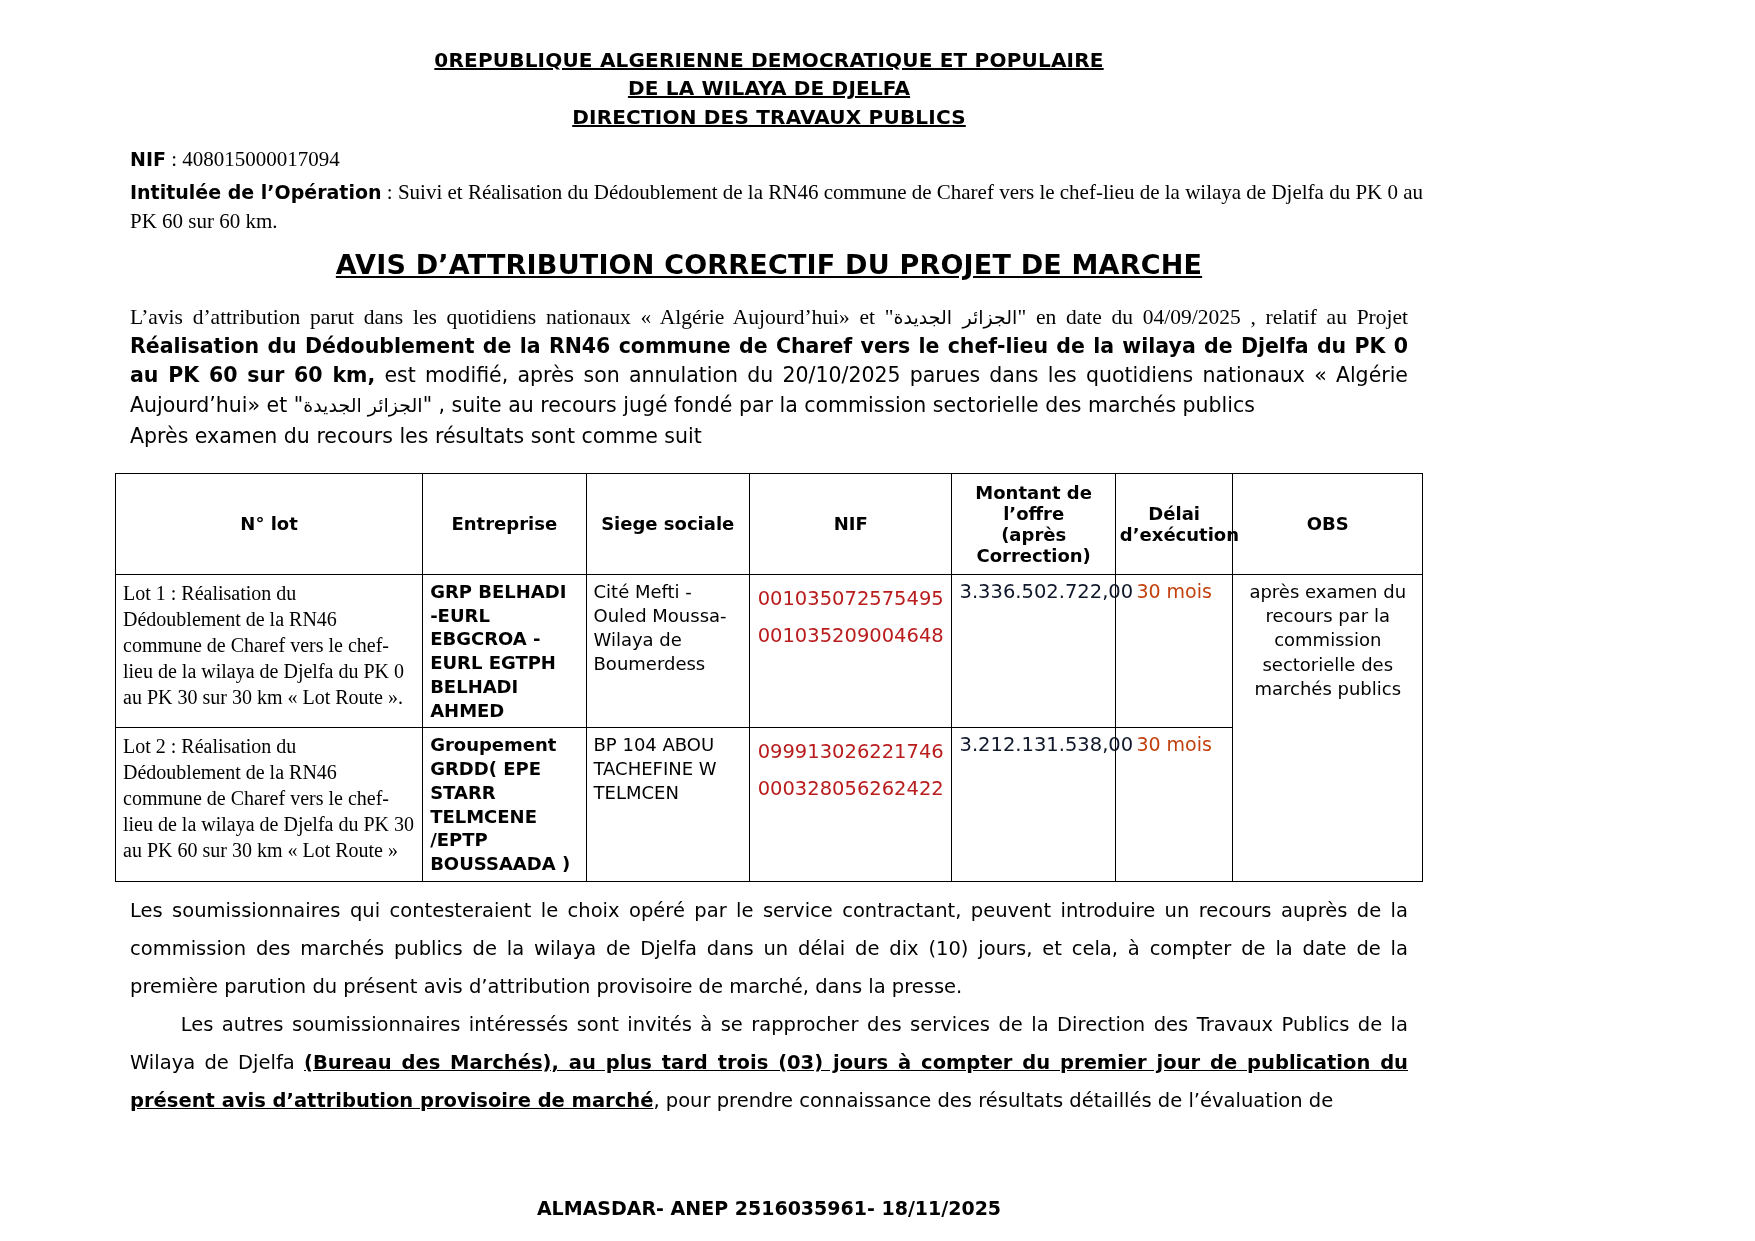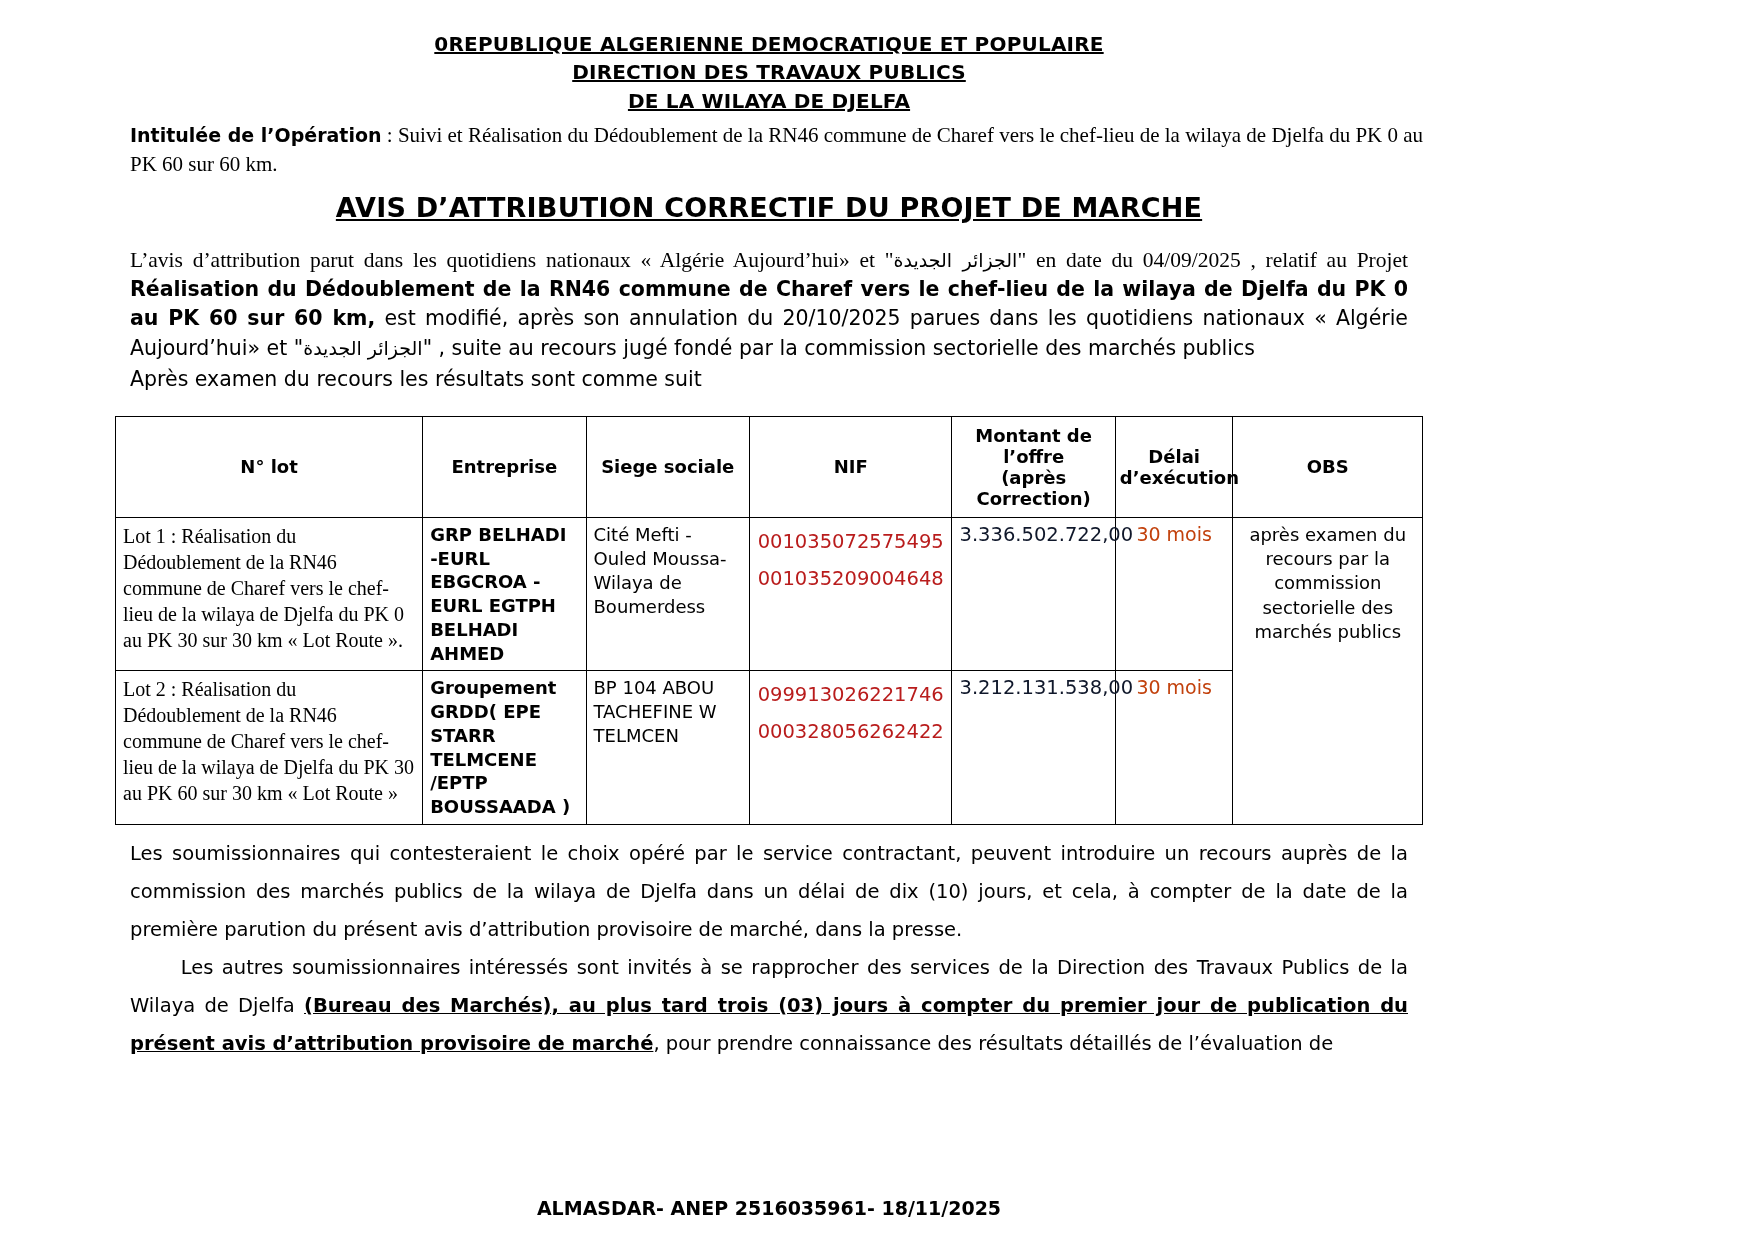--- a/index.html
+++ b/index.html
@@ -11,21 +11,21 @@
     width: 1755px;
     min-height: 1241px;
     font-family: "Liberation Serif", serif;
     color: #000000;
     position: relative;
   }
   .page {
     width: 1538px;
     min-height: 1241px;
     box-sizing: border-box;
-    padding: 30px 70px 20px 70px;
+    padding: 46px 70px 20px 70px;
     position: relative;
   }
   .hdr {
     text-align: center;
     font-family: "DejaVu Sans", sans-serif;
     font-weight: bold;
     font-size: 20px;
     letter-spacing: 0.2px;
     line-height: 1.42;
   }
@@ -169,24 +169,27 @@
     font-weight: bold;
   }
 </style>
 </head>
 <body>
 
 <div class="page">
 
   <div class="hdr">
     <div>0REPUBLIQUE ALGERIENNE DEMOCRATIQUE ET POPULAIRE</div>
+    <div>DE LA WILAYA DE DJELFA</div>
     <div>DIRECTION DES TRAVAUX PUBLICS</div>
-    <div>DE LA WILAYA DE DJELFA</div>
-  </div>
-
+  </div>
+
+  <div class="nifline">
+    <span class="b">NIF</span><span> : </span><span>408015000017094</span>
+  </div>
 
   <div class="intitule">
     <span class="b">Intitulée de l’Opération</span><span> : Suivi et Réalisation du Dédoublement de la RN46 commune de Charef vers le chef-lieu  de la wilaya de Djelfa du PK 0 au PK 60 sur 60 km.</span>
   </div>
 
   <h1 class="title">AVIS D’ATTRIBUTION CORRECTIF DU PROJET DE MARCHE</h1>
 
   <div class="para">
     <span class="ser">L’avis d’attribution parut  dans les quotidiens nationaux «  Algérie Aujourd’hui» et "</span><span class="ar">الجزائر الجديدة</span><span class="ser">"    en date du 04/09/2025  , relatif  au Projet </span><b>Réalisation du Dédoublement de la RN46  commune de Charef  vers le chef-lieu  de la wilaya de Djelfa du PK 0 au PK 60 sur 60 km,</b><span> est modifié,  après son annulation  du 20/10/2025  parues dans les quotidiens nationaux «  Algérie Aujourd’hui» et "</span><span class="ar">الجزائر الجديدة</span><span>"        , suite au recours jugé fondé par la commission sectorielle des marchés publics</span>
   </div>

